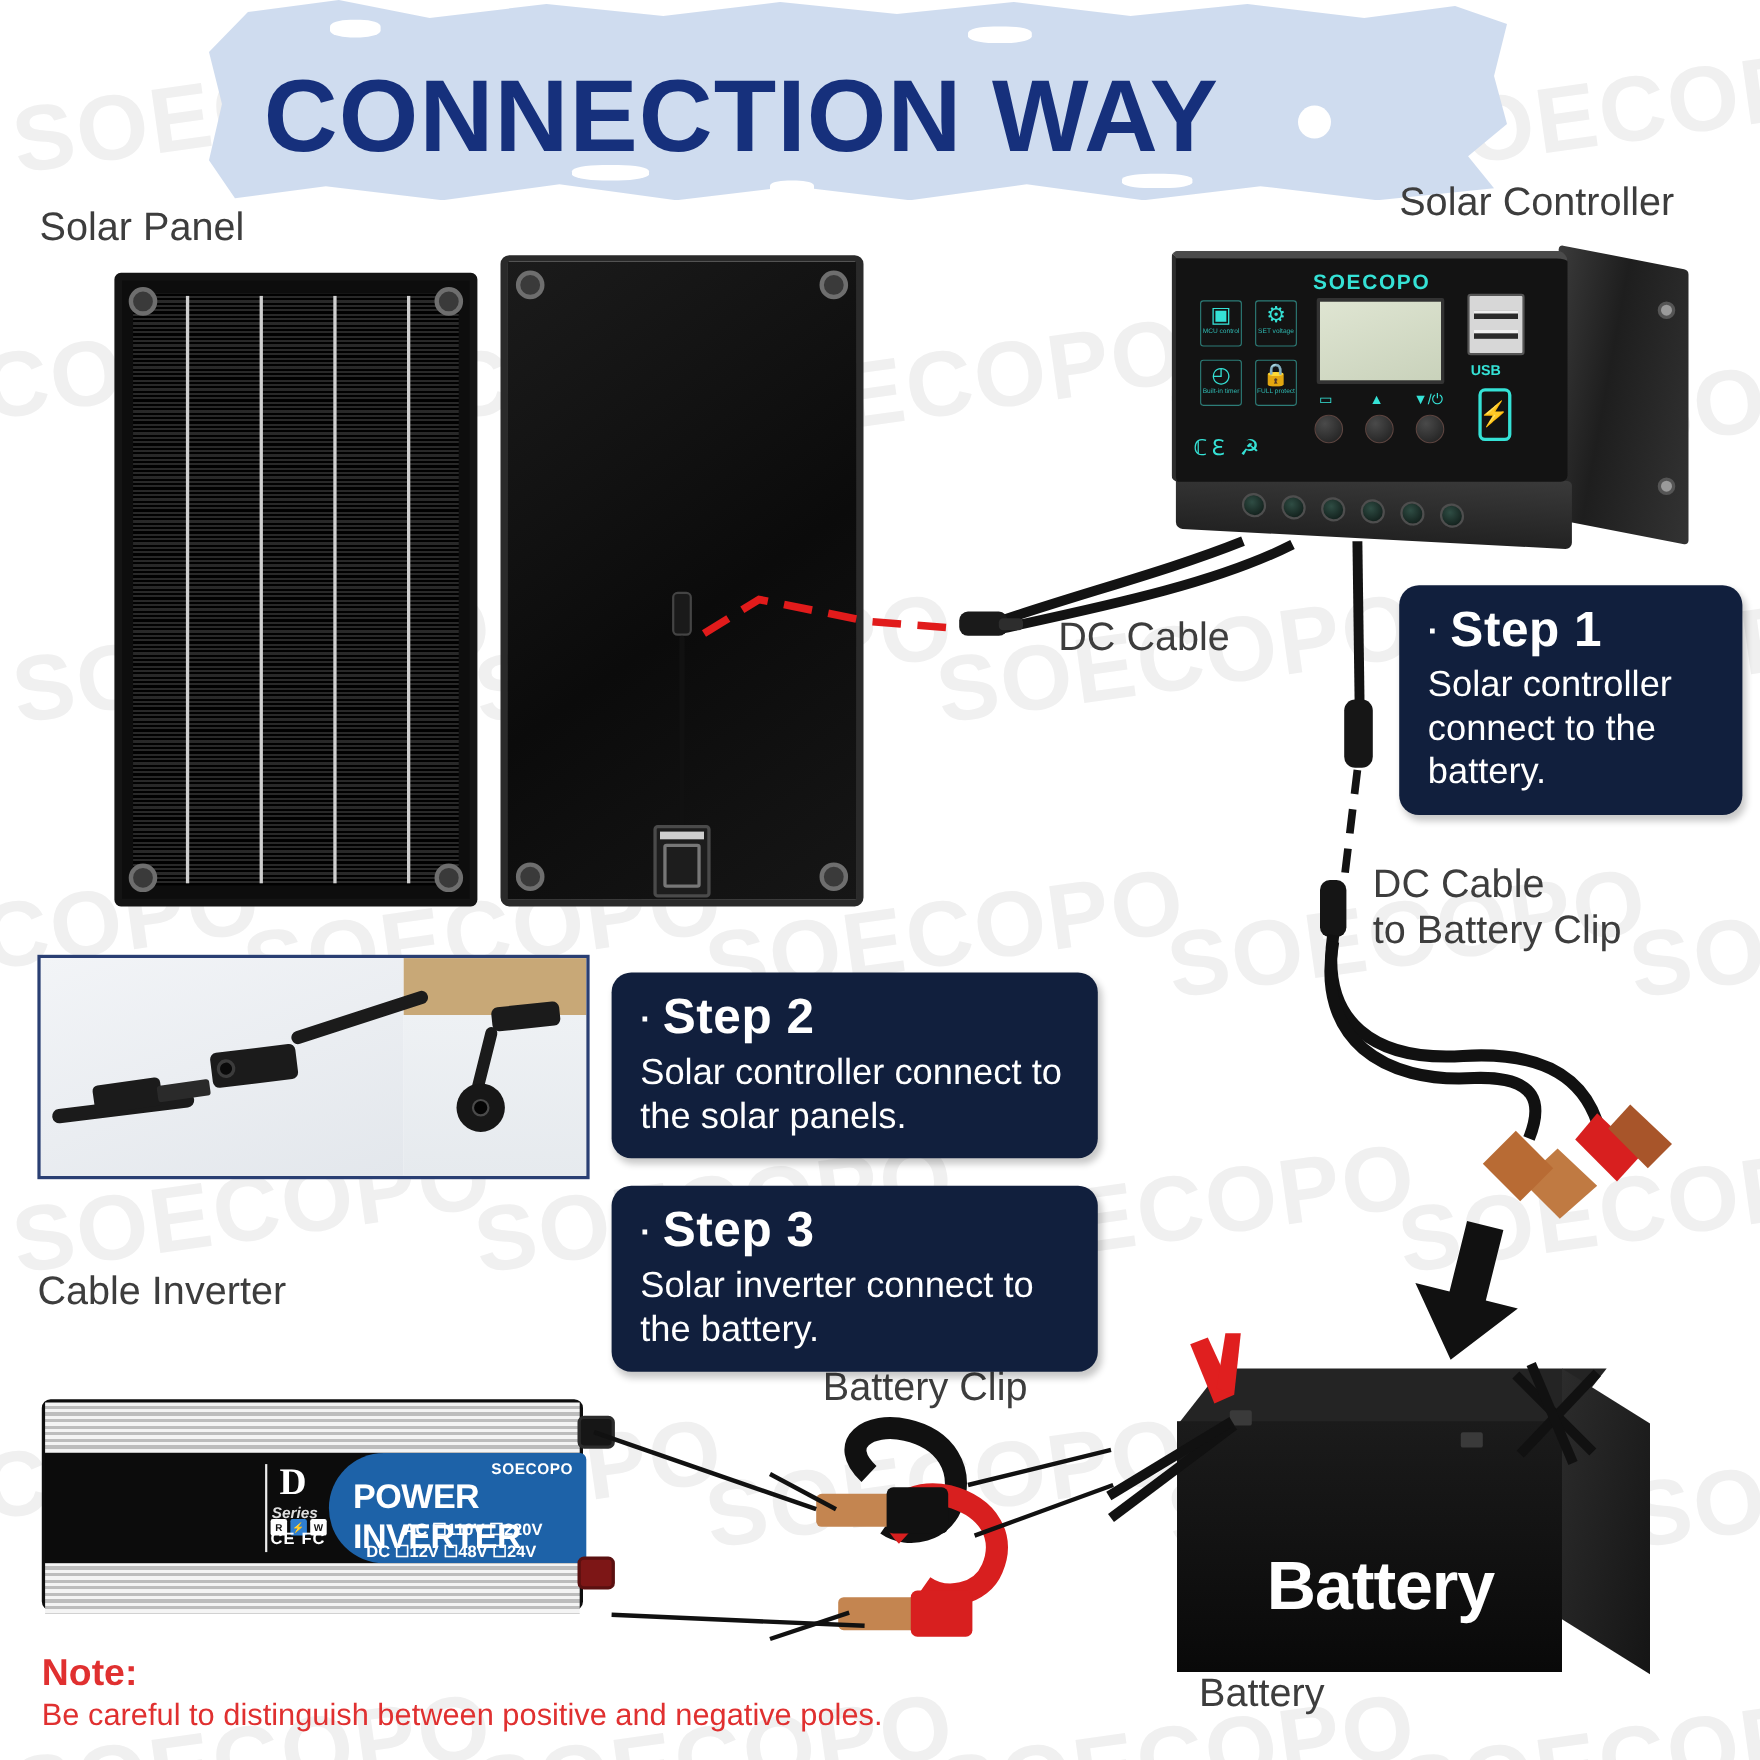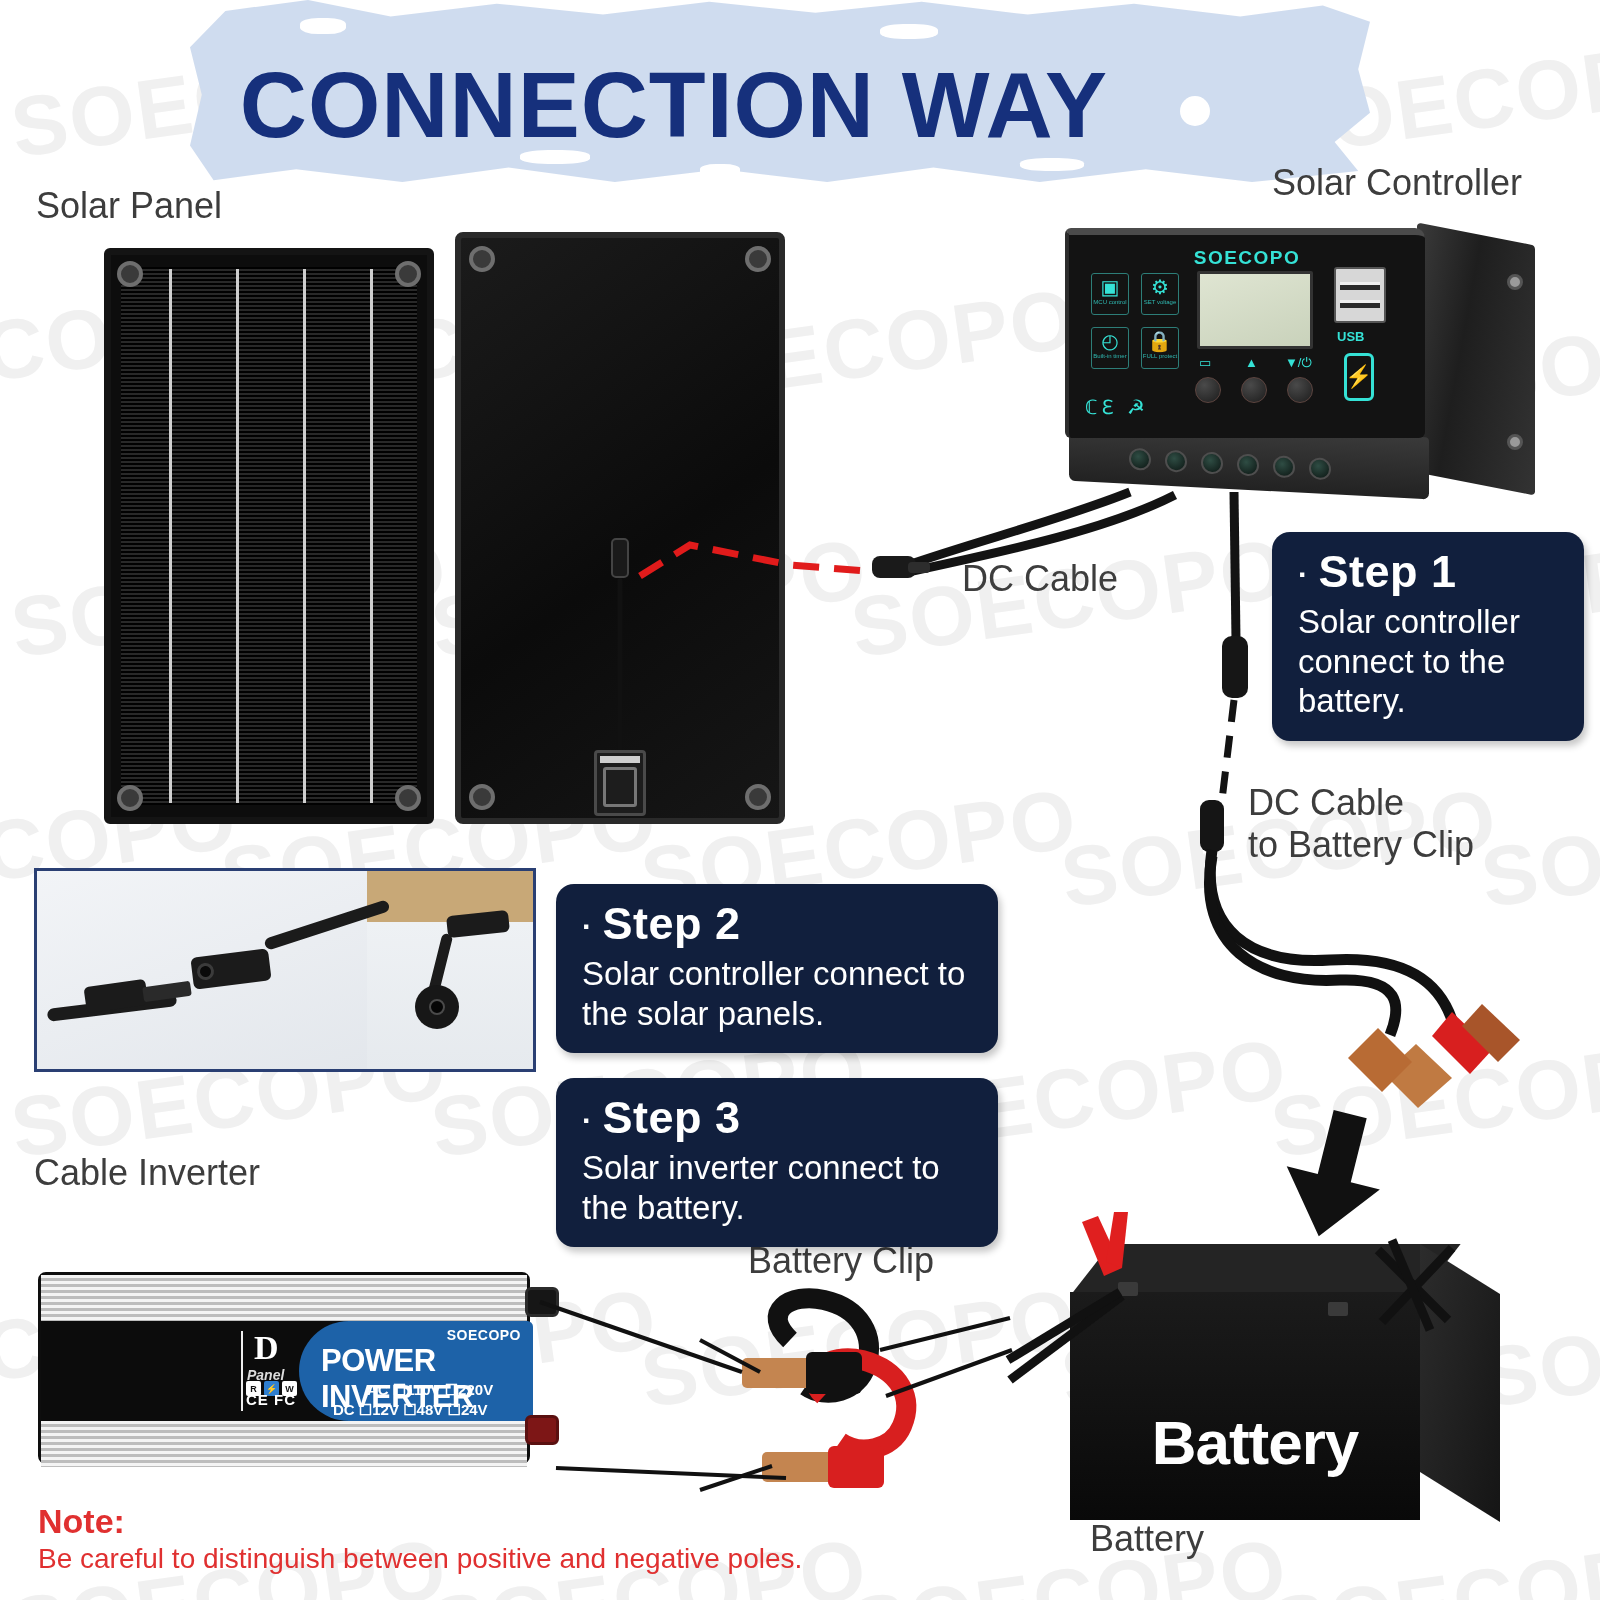--- a/index.html
+++ b/index.html
@@ -405,21 +405,21 @@
     </div>
     <div class="step-body">Solar inverter connect to the battery.</div>
   </div>
 
   <div class="inv">
     <div class="inv-fin" style="top:0;"></div>
     <div class="inv-fin" style="top:146px;height:46px;"></div>
     <div class="inv-label">
       <div class="inv-divider"></div>
       <div class="inv-d">D</div>
-      <div class="inv-series">Panel</div>
+      <div class="inv-series">Series</div>
       <div class="inv-certs2">
         <span class="mini-badge">R</span>
         <span class="mini-badge blue">⚡</span>
         <span class="mini-badge">W</span>
       </div>
       <div class="inv-certs">CE FC</div>
       <div class="inv-blue">
         <div class="inv-brand">SOECOPO</div>
         <div class="inv-pi">POWER INVERTER</div>
         <div class="inv-ac">AC ☐110V ☐220V</div>

